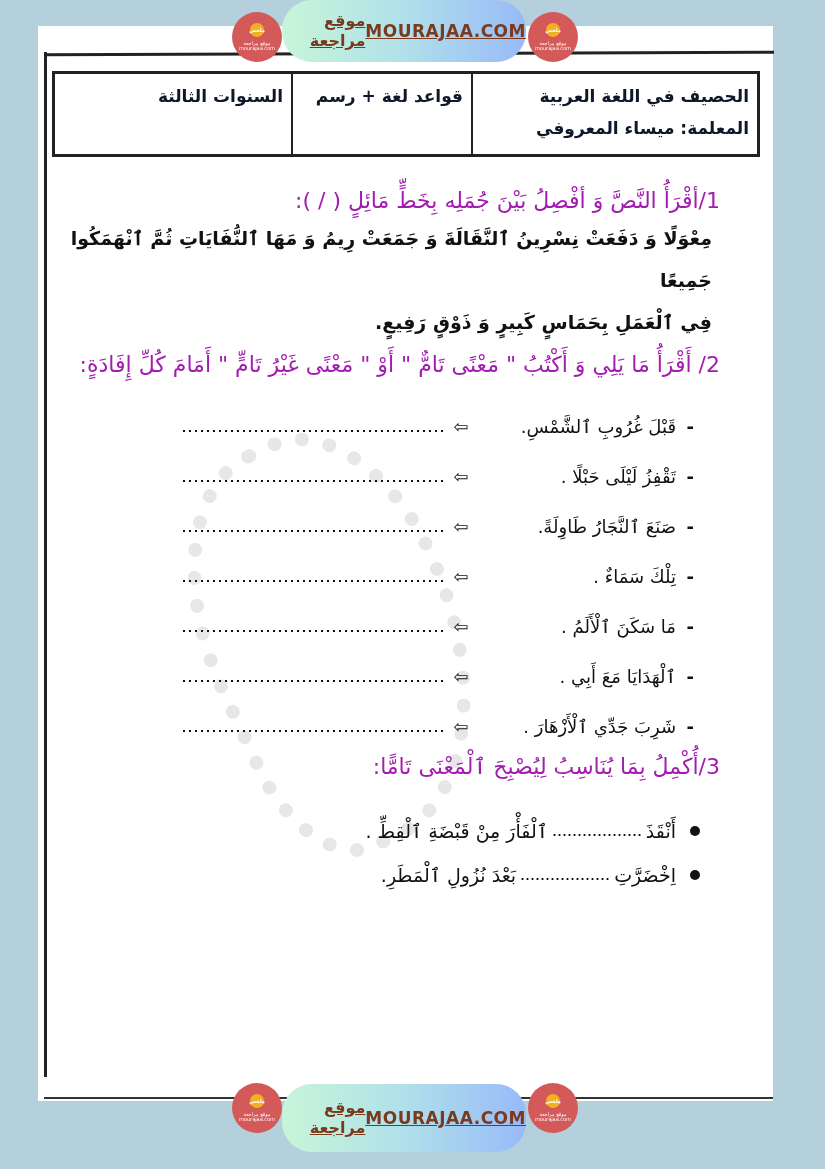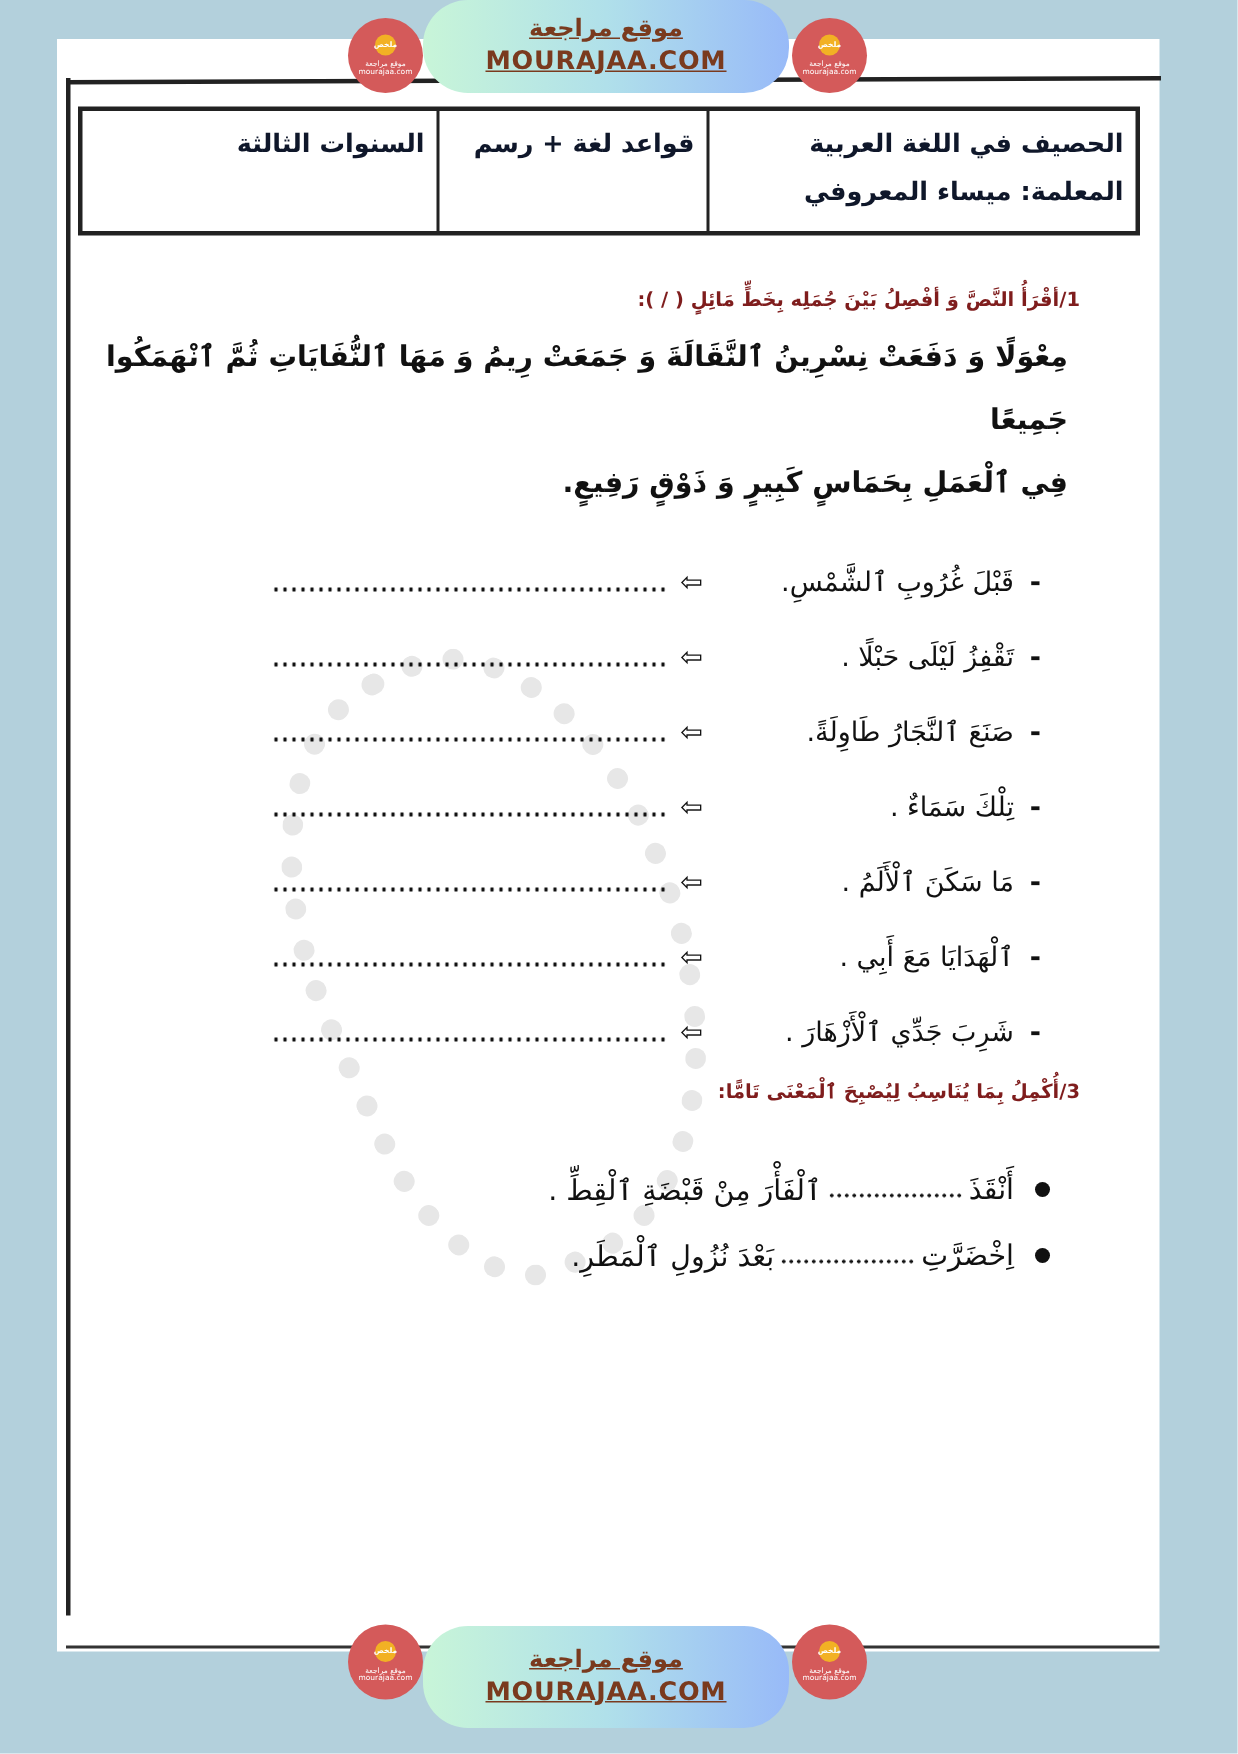--- a/index.html
+++ b/index.html
@@ -48,23 +48,23 @@
     .hcell.c2 { width: 180px; order: 2; border-left: 2px solid #222; }
     .hcell.c3 { flex: 1; order: 3; border-left: none; }
     .header-table { flex-direction: row; }
 
     .content {
       position: absolute; left: 30px; top: 185px; width: 690px;
       direction: rtl; text-align: right;
       font-family: "DejaVu Sans", sans-serif;
     }
     .q-title {
-      color: #7f1d1d;
-      font-weight: bold;
-      font-size: 13px;
+      color: #a21caf;
+      font-weight: normal;
+      font-size: 22px;
       line-height: 32px;
     }
     .para {
       color: #111;
       font-weight: bold;
       font-size: 19px;
       line-height: 42px;
       padding-right: 8px;
     }
     .ex-list { margin-top: 20px; padding-right: 26px; }
@@ -103,21 +103,21 @@
       border-radius: 50% 40% 60% 30%;
       transform: rotate(-25deg);
       pointer-events: none;
     }
 
     .banner {
       position: absolute; left: 282px;
       width: 244px; height: 62px;
       border-radius: 30px;
       background: linear-gradient(90deg, #c8f5d8 0%, #b0e0ea 50%, #98baf8 100%);
-      display: flex; flex-direction: column; align-items: center; justify-content: center;
+      display: flex; flex-direction: row; align-items: center; justify-content: center;
     }
     .banner.top { top: 0px; }
     .banner.bottom { top: 1084px; height: 68px; }
     .banner-ar {
       color: #7a3a1e; font-weight: bold; font-size: 16px;
       text-decoration: underline; line-height: 20px; direction: rtl;
     }
     .banner-en {
       color: #7a3a1e; font-weight: bold; font-size: 17px;
       text-decoration: underline; line-height: 24px; letter-spacing: 0.5px;
@@ -166,20 +166,21 @@
 
   <div>
     <div class="q-title">1/أقْرَأُ النَّصَّ وَ أفْصِلُ بَيْنَ جُمَلِه بِخَطٍّ مَائِلٍ ( / ):</div>
     <div class="para">
       <div>مِعْوَلًا وَ دَفَعَتْ نِسْرِينُ ٱلنَّقَالَةَ وَ جَمَعَتْ رِيمُ وَ مَهَا ٱلنُّفَايَاتِ ثُمَّ ٱنْهَمَكُوا جَمِيعًا</div>
       <div>فِي ٱلْعَمَلِ بِحَمَاسٍ كَبِيرٍ وَ ذَوْقٍ رَفِيعٍ.</div>
     </div>
   </div>
 
   <div style="margin-top:6px;">
+    <div class="q-title">2/ أَقْرَأُ مَا يَلِي وَ أَكْتُبُ " مَعْنًى تَامٌّ " أَوْ " مَعْنًى غَيْرُ تَامٍّ " أَمَامَ كُلِّ إِفَادَةٍ:</div>
     <div class="ex-list">
       <div class="ex-row">
         <span class="ex-dash">-</span>
         <span class="ex-sentence">قَبْلَ غُرُوبِ ٱلشَّمْسِ.</span>
         <span class="ex-arrow">⇦</span>
         <span class="ex-dots"></span>
       </div>
       <div class="ex-row">
         <span class="ex-dash">-</span>
         <span class="ex-sentence">تَقْفِزُ لَيْلَى حَبْلًا .</span>

